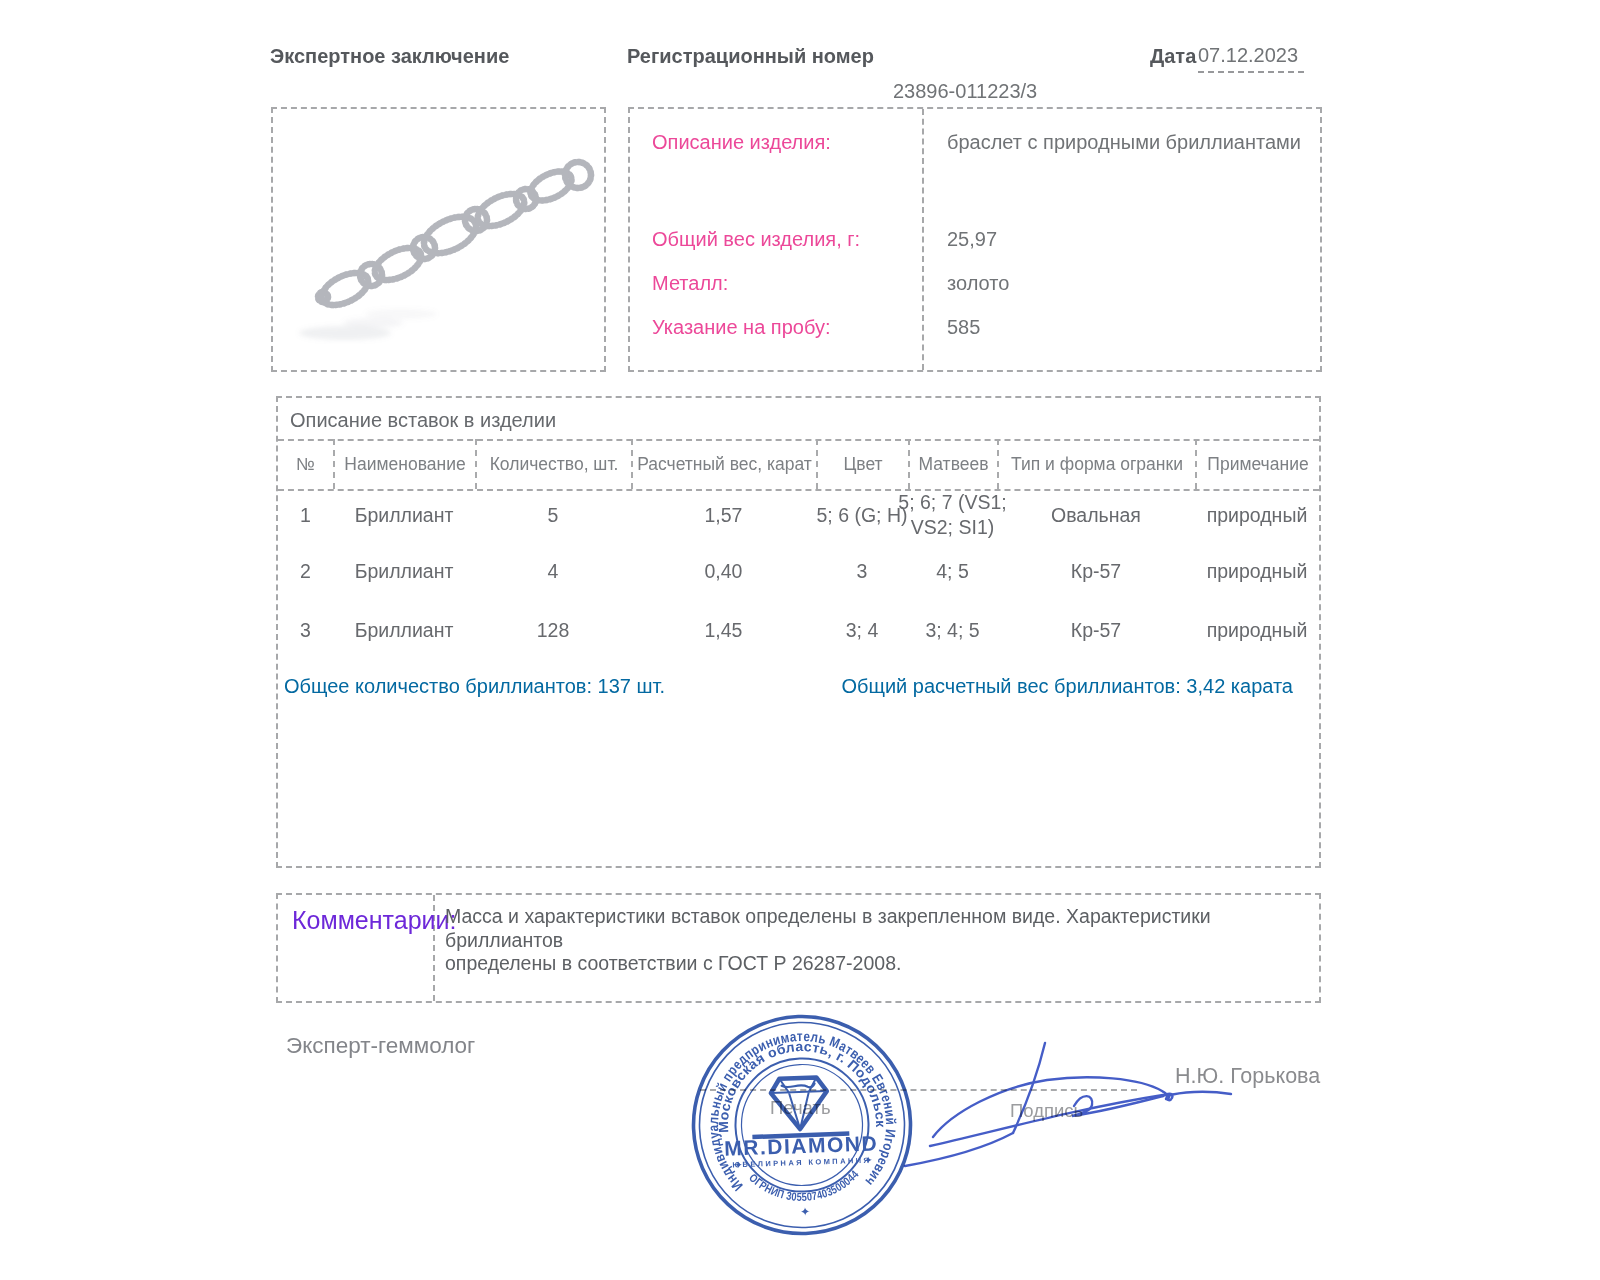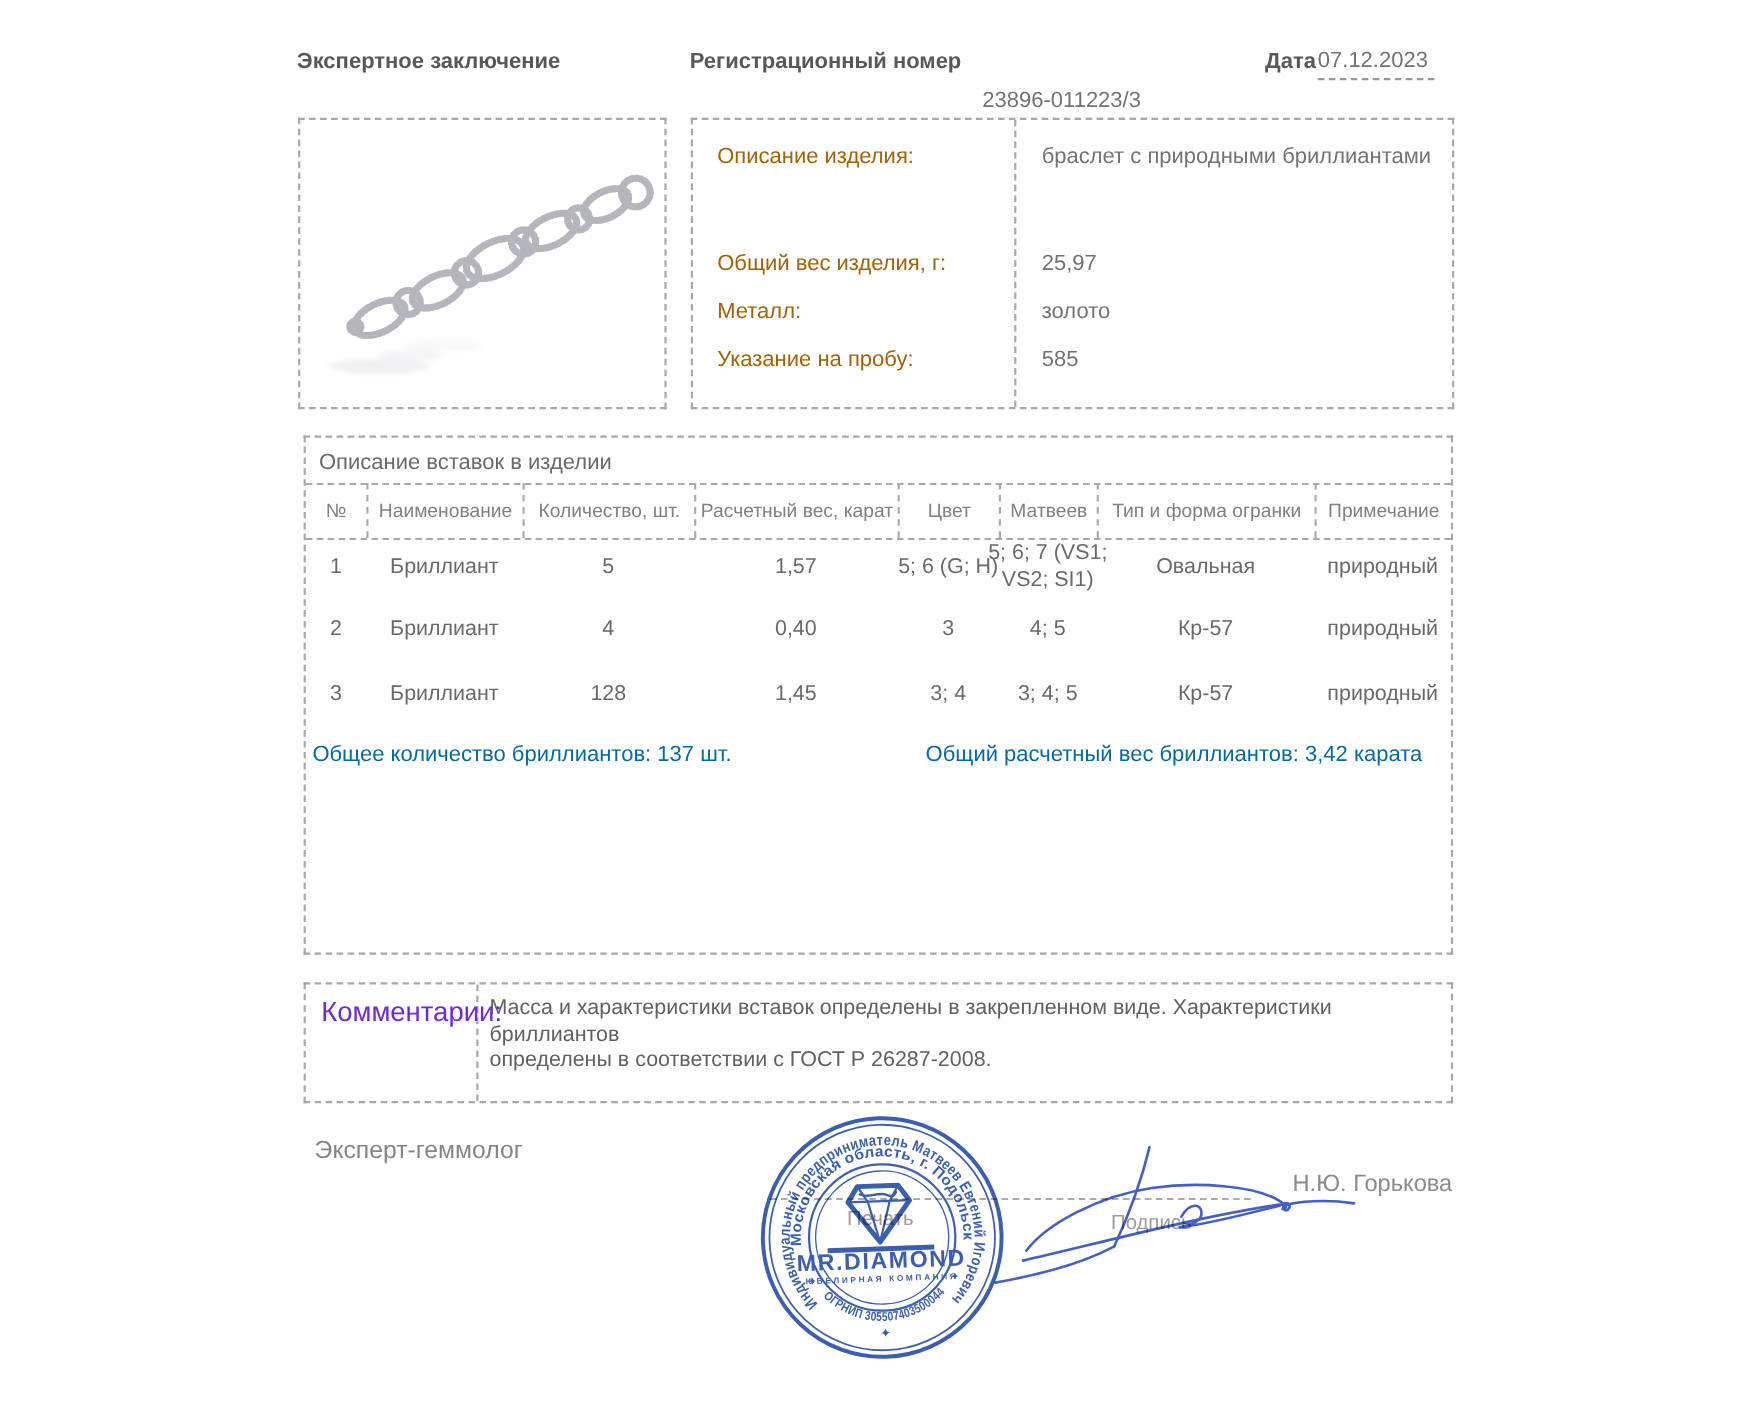--- a/index.html
+++ b/index.html
@@ -6,21 +6,21 @@
   .page{position:relative;width:1600px;height:1280px;background:#ffffff;
         font-family:"Liberation Sans","DejaVu Sans",sans-serif;overflow:hidden;}
   .abs{position:absolute;}
   .b{font-weight:bold;color:#55585c;font-size:20px;}
   .val{color:#707376;font-size:20px;}
   .dashu{border-bottom:2px dashed #97989b;padding-bottom:4px;}
   .dashbox{position:absolute;border:2px dashed #a7a8aa;box-sizing:border-box;background:#fff;}
   .vdash{position:absolute;top:0;bottom:0;border-left:2px dashed #a7a8aa;}
   .hdash{position:absolute;left:0;right:0;border-top:2px dashed #a7a8aa;}
   
-  .drow-label{position:absolute;left:22px;color:#a16207;font-size:20px;}
+  .drow-label{position:absolute;left:22px;color:#ec4899;font-size:20px;}
   .drow-value{position:absolute;left:317px;color:#707376;font-size:20px;}
   
   .tbl-title{position:absolute;left:12px;top:11px;font-size:20px;color:#66696d;}
   .tgrid{position:absolute;left:0;display:grid;
          grid-template-columns:55px 142px 156px 185px 92px 89px 198px 1fr;
          width:100%;box-sizing:border-box;}
   .thead{top:41px;height:50px;}
   .thead>div{display:flex;align-items:center;justify-content:center;text-align:center;
              font-size:17.5px;color:#7d8084;border-left:2px dashed #a9aaac;line-height:19px;}
   .thead>div:first-child{border-left:none;}

